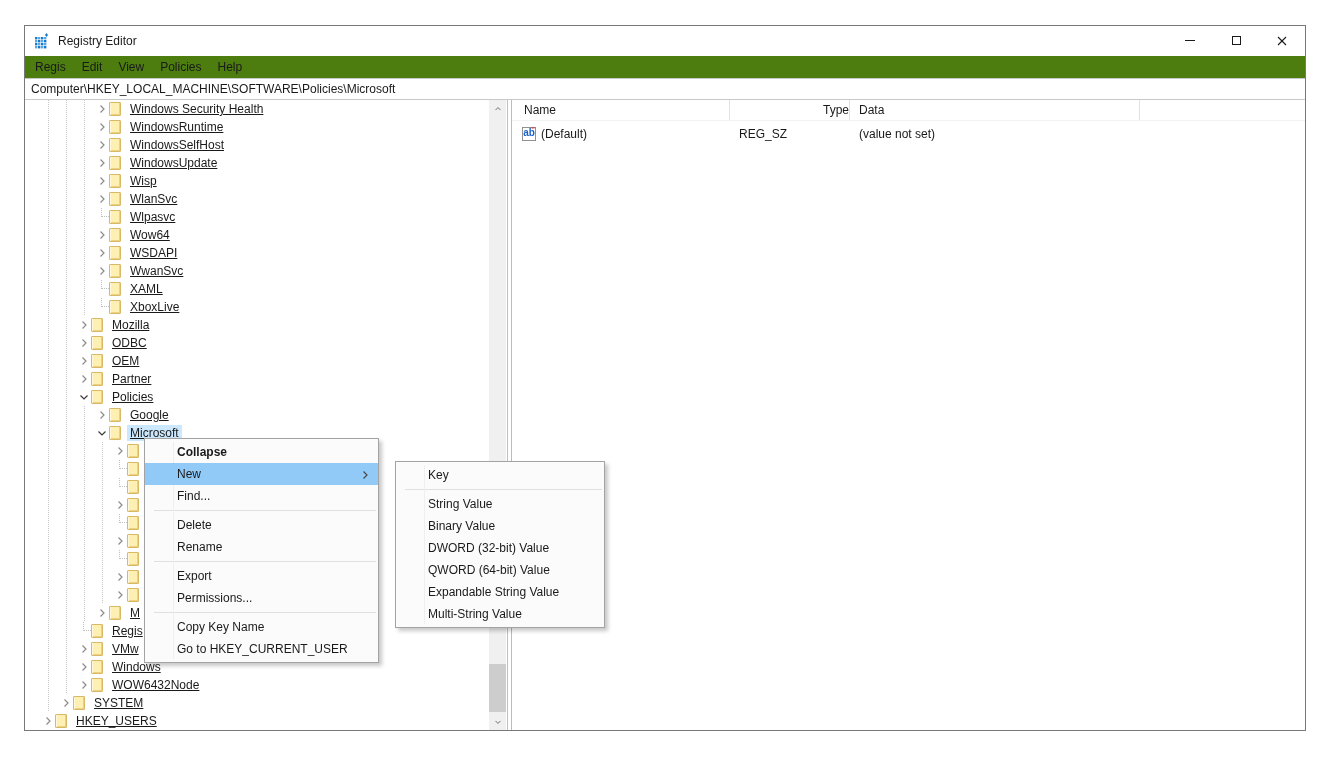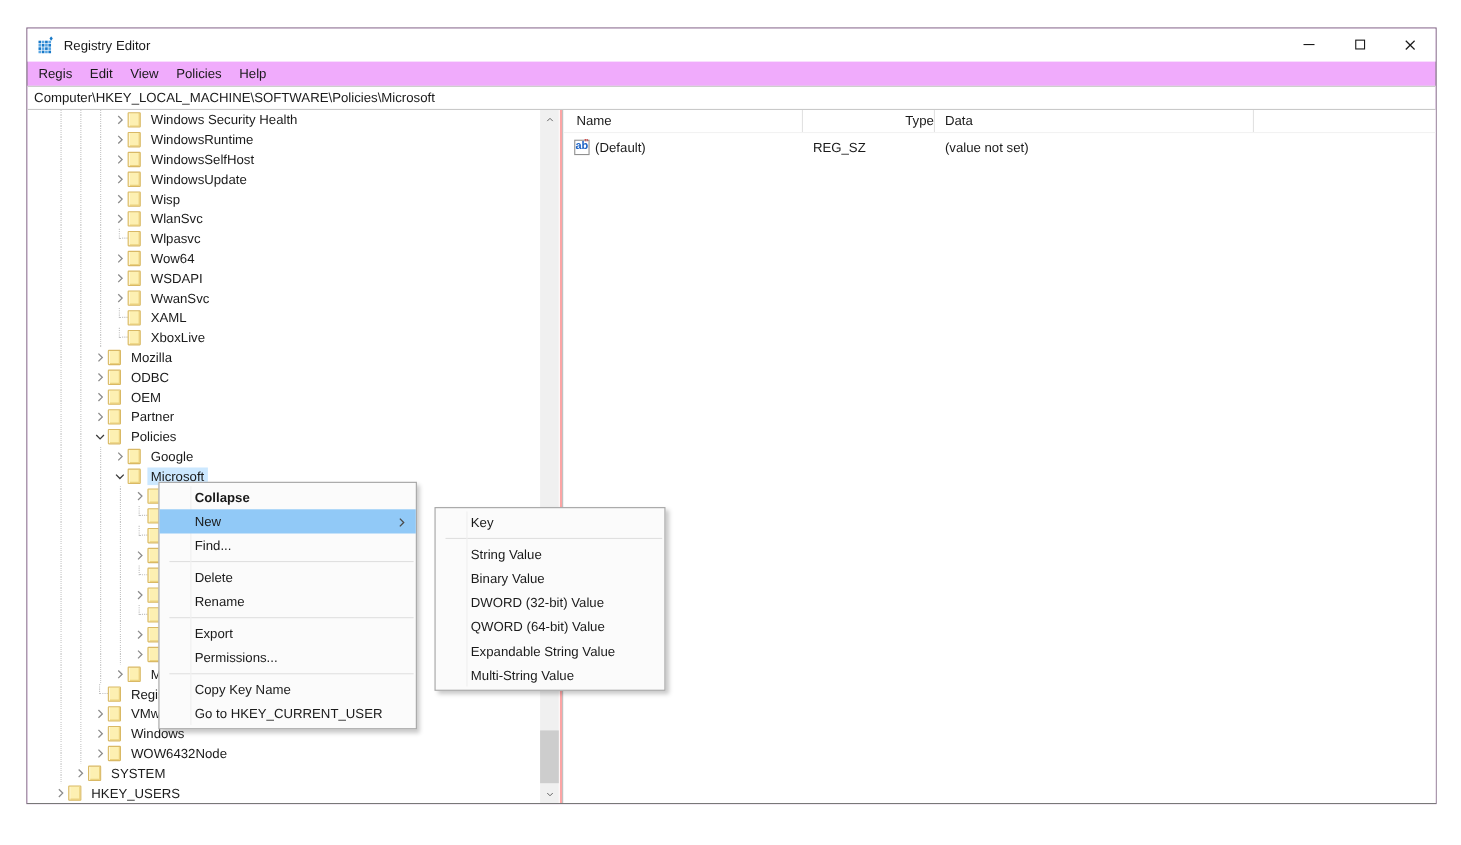--- a/index.html
+++ b/index.html
@@ -1,20 +1,20 @@
 <!DOCTYPE html>
 <html style="--selection: #cce8ff; --menu_highlight: #91c9f7; --folder_fill: #fdf0b2; --folder_border: #d9b965; --icon_blue: #1879c8; --icon_blue_light: #5aa7e4;"><head>
 <meta charset="utf-8">
 <style>
   * { margin:0; padding:0; box-sizing:border-box; }
   html,body { width:1328px; height:768px; background:#ffffff; overflow:hidden;
     font-family:"Liberation Sans","DejaVu Sans",sans-serif; font-size:12px; color:#1a1a1a; }
 
   .window { position:absolute; left:24px; top:25px; width:1282px; height:706px;
-    background:#f0abfc; border:1px solid #787878; }
+    background:#4d7c0f; border:1px solid #787878; }
 
   
   .titlebar { height:30px; display:flex; align-items:center; background:#fff; }
   .app-icon { margin-left:9px; width:16px; height:16px; flex:none; }
   .title-text { margin-left:8px; font-size:12px; }
   .controls { margin-left:auto; display:flex; height:30px; }
   .ctrl { width:46px; height:29px; display:flex; align-items:center; justify-content:center; }
   .min-glyph { width:10px; height:1px; background:#1a1a1a; }
   .max-glyph { width:9px; height:9px; border:1px solid #1a1a1a; background:#fff; }
 
@@ -22,21 +22,21 @@
   .menubar { height:22px; display:flex; align-items:center; padding-left:2px; }
   .menu-item { padding:3px 8px; }
 
   
   .addressbar { height:22px; border-top:1px solid #c9c9c9; border-bottom:1px solid #c9c9c9;
     display:flex; align-items:center; background:#fff; }
   .addressbar input { flex:1; border:none; outline:none; padding-left:6px; font:12px "Liberation Sans","DejaVu Sans",sans-serif; color:#1a1a1a; background:transparent; }
 
   
   .content { position:absolute; top:74px; left:0; right:0; bottom:0; background:#fff; }
-  .tree-pane { position:absolute; left:7px; top:0; bottom:0; width:483px; border-right:6px solid #fca5a5; overflow:hidden; background:#fff; }
+  .tree-pane { position:absolute; left:0; top:0; bottom:0; width:483px; border-right:1px solid #fca5a5; overflow:hidden; background:#fff;text-decoration:underline; }
   .list-pane { position:absolute; left:486px; right:0; top:0; bottom:0; border-left:1px solid #bcbcbc; background:#fff; }
 
   
   .tree-row { height:18px; display:flex; align-items:center; padding-left:16px; white-space:nowrap; }
   .guide { width:18px; height:18px; flex:none; }
   .guide::before { content:''; display:block; width:1px; height:18px; margin-left:7px;
     background:repeating-linear-gradient(to bottom,#c6c6c6 0 1px,transparent 1px 2px); }
   .arrow { width:14px; height:18px; flex:none; position:relative; display:flex; align-items:center; justify-content:center; }
   .arrow svg { display:block; }
   .arrow-collapsed polyline { stroke:#8c8c8c; }

